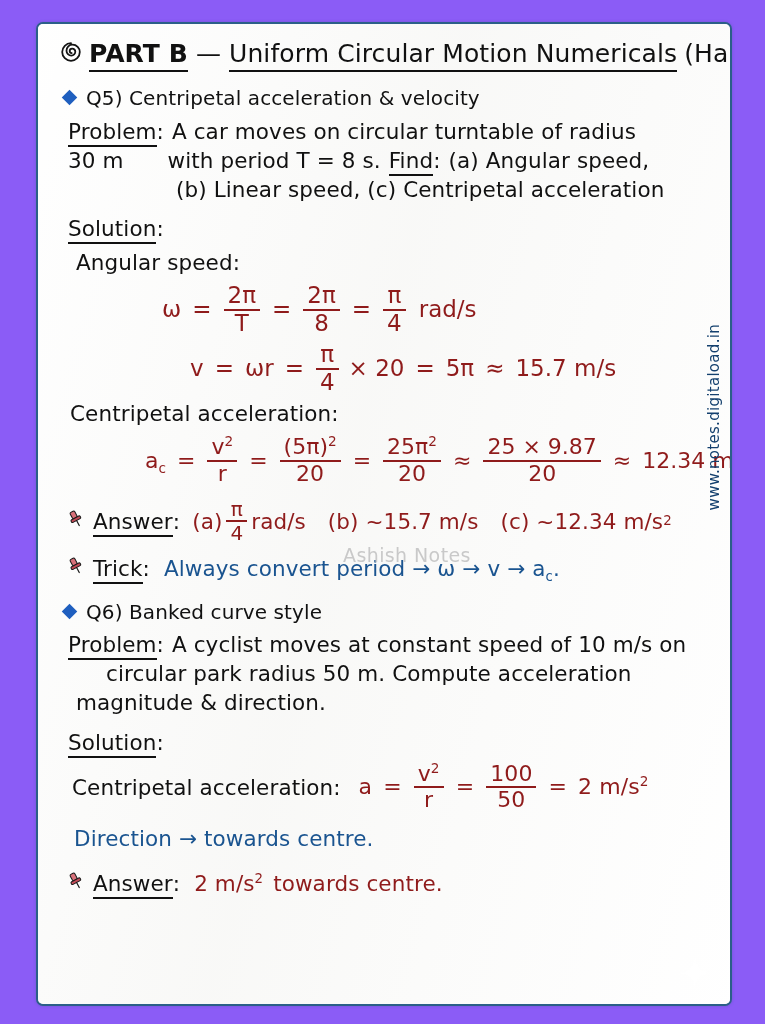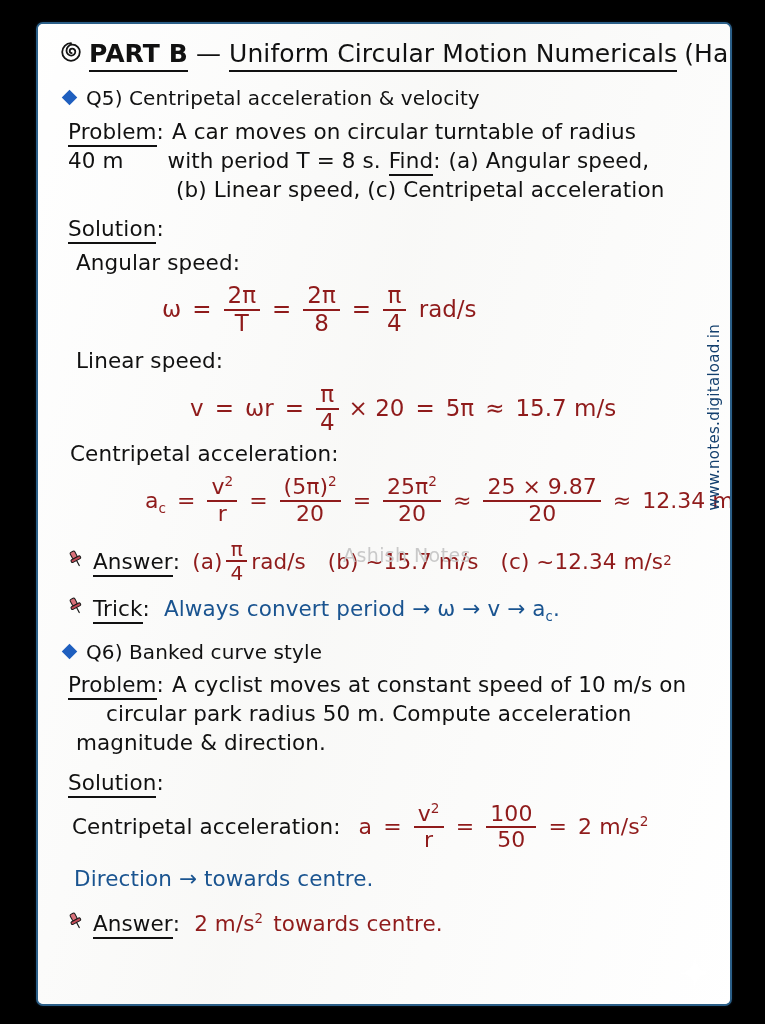--- a/index.html
+++ b/index.html
@@ -12,21 +12,21 @@
     height: 1024px;
     overflow: hidden;
     font-family: "DejaVu Sans", sans-serif;
   }
 
   
   #page {
     position: relative;
     width: 765px;
     height: 1024px;
-    background: #000000;
+    background: #8b5cf6;
   }
   #note-card {
     position: absolute;
     left: 36px;
     top: 22px;
     width: 692px;
     height: 980px;
     background: #fbfbfa;
     border: 2px solid #2b5f88;
     border-radius: 7px;
@@ -233,21 +233,21 @@
       <div class="q-head hand">
         <span class="diamond"></span>
         <span>Q5) Centripetal acceleration &amp; velocity</span>
       </div>
 
       <div class="prob-block">
         <div class="line hand prob-l1">
           <span class="u">Problem</span><span>:</span><span class="lbl-gap"></span><span>A car moves on circular turntable of radius</span>
         </div>
         <div class="line hand prob-l2">
-          <span>40 m</span><span style="display:inline-block;width:44px"></span><span>with period T = 8 s.</span><span class="lbl-gap"></span><span class="u">Find</span><span>:</span><span class="lbl-gap"></span><span>(a) Angular speed,</span>
+          <span>30 m</span><span style="display:inline-block;width:44px"></span><span>with period T = 8 s.</span><span class="lbl-gap"></span><span class="u">Find</span><span>:</span><span class="lbl-gap"></span><span>(a) Angular speed,</span>
         </div>
         <div class="line hand prob-l3" style="margin-left:108px">
           <span>(b) Linear speed, (c) Centripetal acceleration</span>
         </div>
       </div>
 
       <div class="sol-label hand line">
         <span class="u">Solution</span><span>:</span>
       </div>
 
@@ -267,23 +267,20 @@
           <span class="den">8</span>
         </span>
         <span class="op">=</span>
         <span class="frac">
           <span class="num">π</span>
           <span class="den">4</span>
         </span>
         <span class="tok" style="margin-left:8px">rad/s</span>
       </div>
 
-      <div class="sub-label hand line" style="margin-top:12px">
-        <span>Linear speed</span><span>:</span>
-      </div>
       <div class="math math-row-v" style="margin-top:8px">
         <span class="tok">v</span>
         <span class="op">=</span>
         <span class="tok">ωr</span>
         <span class="op">=</span>
         <span class="frac">
           <span class="num">π</span>
           <span class="den">4</span>
         </span>
         <span class="tok" style="margin-left:5px">× 20</span>

